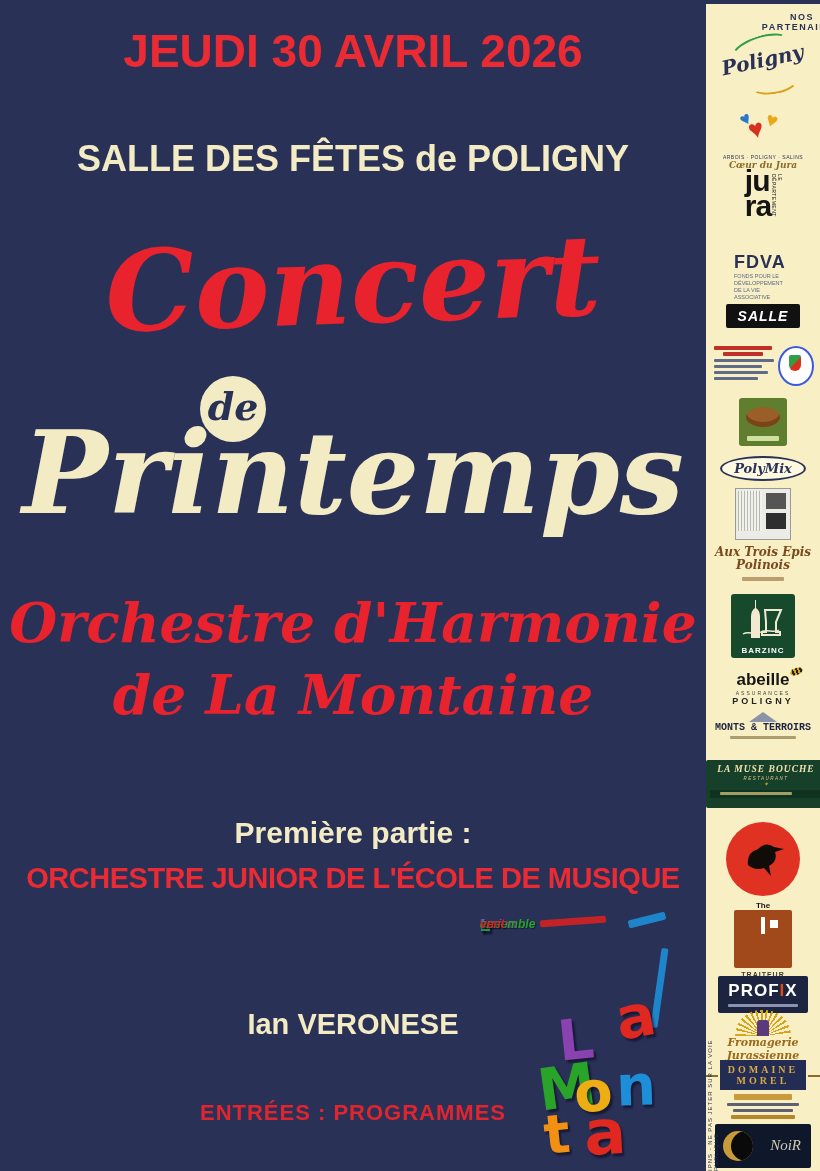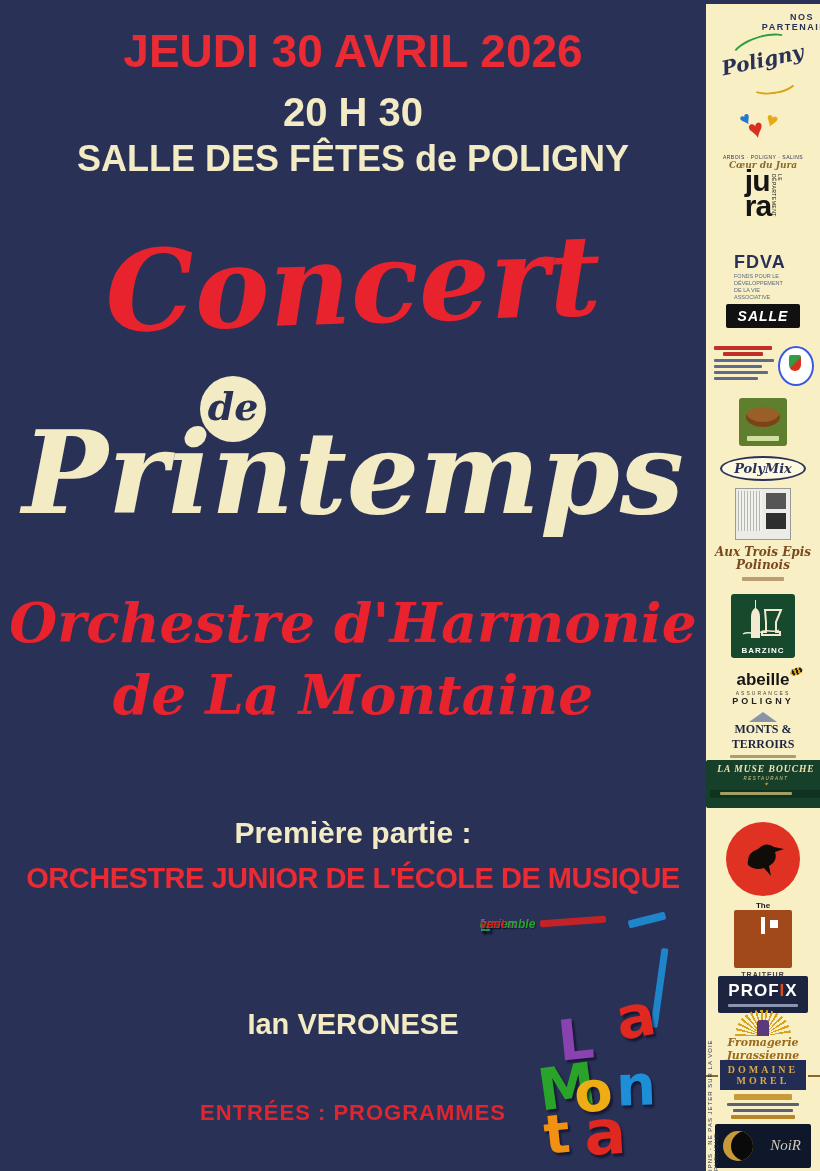--- a/index.html
+++ b/index.html
@@ -143,21 +143,21 @@
   .abeille-brand{font-weight:700;font-size:17px;color:#151515;}
   .bee{position:absolute;right:-14px;top:-2px;width:13px;height:7px;border-radius:50%;
       background:repeating-linear-gradient(90deg,#d8a21a 0 2px,#222 2px 4px);transform:rotate(-20deg);}
   .abeille-sub{font-size:5px;letter-spacing:2px;color:#444;}
   .abeille-city{font-weight:700;font-size:9px;letter-spacing:3px;color:#222;}
 
   
   .monts{top:708px;}
   .mont-icon{width:0;height:0;border-left:14px solid transparent;border-right:14px solid transparent;
       border-bottom:10px solid #8a93a8;margin:0 auto;}
-  .monts-brand{font-family:Liberation Serif, serif;font-weight:700;font-size:12px;color:#1d2440;}
+  .monts-brand{font-family:Liberation Mono, monospace;font-weight:700;font-size:10px;color:#1d2440;}
   .monts-tag{width:66px;height:3px;background:#8a7a4a;opacity:.7;margin:3px auto 0;}
 
   
   .muse{top:756px;}
   .muse-box{display:inline-block;width:120px;height:48px;background:#17402a;border-radius:2px;
       padding-top:4px;box-sizing:border-box;font-style:italic;}
   .muse-brand{font-family:"Liberation Serif",serif;font-weight:700;font-size:9.5px;
       letter-spacing:1px;color:#f0e2b0;}
   .muse-sub{font-size:4.5px;letter-spacing:1.5px;color:#d8c890;margin-top:2px;}
   .muse-gem{color:#d8a21a;font-size:6px;line-height:6px;}
@@ -219,21 +219,20 @@
   .legal{position:absolute;left:1px;top:1018px;writing-mode:vertical-rl;transform:rotate(180deg);
       font-size:6px;letter-spacing:1px;color:#2a3157;}
 </style>
 </head>
 <body>
 
 <div id="page">
 
   <div id="main">
     <div class="center date-line">JEUDI 30 AVRIL 2026</div>
-    <div class="center time-line">20 H 30</div>
     <div class="center venue-line">SALLE DES FÊTES de POLIGNY</div>
 
     <div class="center title-concert">Concert</div>
     <div class="de-badge">de</div>
     <div class="center title-printemps">Printemps</div>
 
     <div class="center orch orch-line1">Orchestre d'Harmonie</div>
     <div class="center orch orch-line2">de La Montaine</div>
 
     <div class="center premiere">Première partie :</div>

